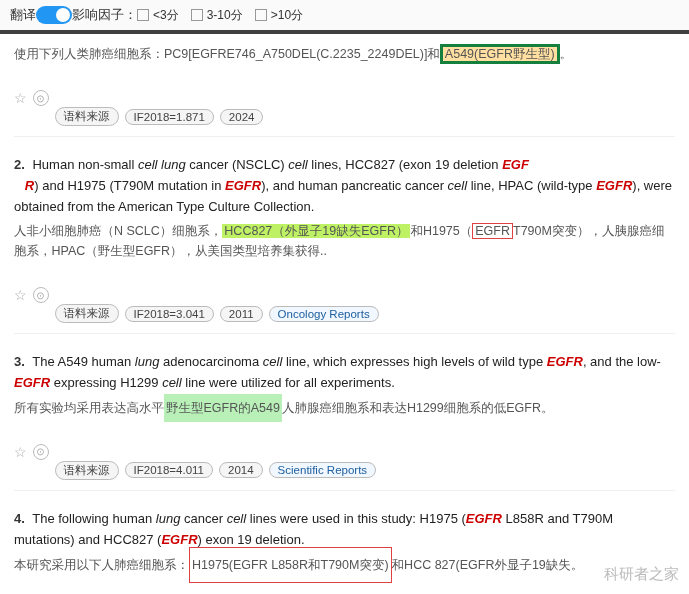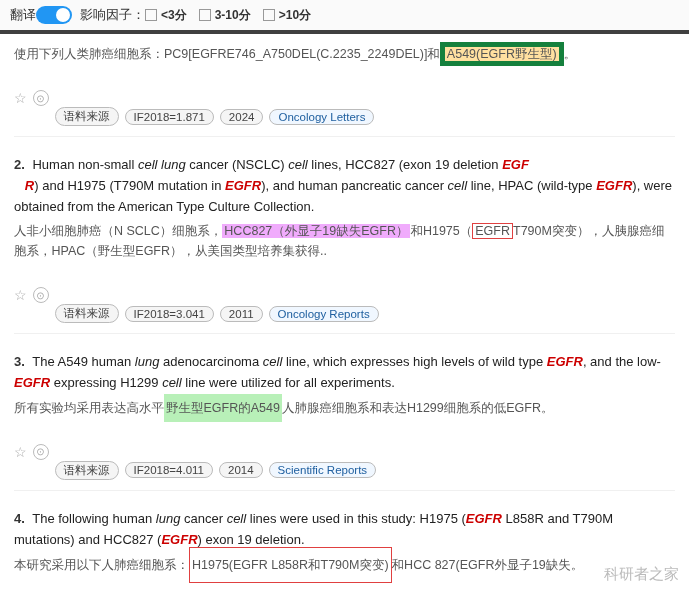--- a/index.html
+++ b/index.html
@@ -40,34 +40,32 @@
       height: 14px;
       background: #fff;
       border-radius: 50%;
       position: absolute;
       right: 2px;
       top: 2px;
     }
     .if-label {
       font-size: 13px;
       color: #333;
-      margin-left: 8px;
     }
     .if-options {
       display: flex;
       gap: 12px;
       align-items: center;
     }
     .if-option {
       display: flex;
       align-items: center;
       gap: 4px;
       font-size: 12px;
       color: #333;
-      font-weight: bold;
     }
     .checkbox {
       width: 12px;
       height: 12px;
       border: 1px solid #999;
       display: inline-block;
     }
 
     
     .results {
@@ -159,39 +157,38 @@
       <span class="checkbox"></span>
       <span>&gt;10分</span>
     </label>
   </div>
 </div>
 
 <div class="results">
 
   <div class="result-item">
     <div class="zh-text">
-      使用下列人类肺癌细胞系：PC9[EGFRE746_A750DEL(C.2235_2249DEL)]和<span style="background:#ffe0a0;border:5px solid #15803d;padding:0 2px;">A549(EGFR野生型)</span>。
+      使用下列人类肺癌细胞系：PC9[EGFRE746_A750DEL(C.2235_2249DEL)]和<span style="background:#ffe0a0;border:3px solid #15803d;padding:0 2px;">A549(EGFR野生型)</span>。
     </div>
     <div class="meta-row">
       <span class="star-icon">☆</span>
       <span class="circle-icon">⊙</span>
       <span class="tag source">语料来源</span>
       <span class="tag if">IF2018=1.871</span>
       <span class="tag year">2024</span>
-      <span class="tag journal">Oncology Letters</span>
     </div>
   </div>
 
   <div class="result-item">
     <div class="en-text">
       <span class="result-num">2.</span>
       Human non-small <span class="italic">cell lung</span> cancer (NSCLC) <span class="italic">cell</span> lines, HCC827 (exon 19 deletion <span class="color-red">EGF<br>&nbsp;&nbsp;&nbsp;R</span>) and H1975 (T790M mutation in <span class="color-red">EGFR</span>), and human pancreatic cancer <span class="italic">cell</span> line, HPAC (wild-type <span class="color-red">EGFR</span>), were obtained from the American Type Culture Collection.
     </div>
     <div class="zh-text">
-      人非小细胞肺癌（N SCLC）细胞系，<span style="background:#f0abfc;padding:0 2px;">HCC827（外显子19缺失EGFR）</span>和H1975（<span style="border:1.5px solid #e04040;padding:0 2px;">EGFR</span>T790M突变），人胰腺癌细胞系，HPAC（野生型EGFR），从美国类型培养集获得..
+      人非小细胞肺癌（N SCLC）细胞系，<span style="background:#bef264;padding:0 2px;">HCC827（外显子19缺失EGFR）</span>和H1975（<span style="border:1.5px solid #e04040;padding:0 2px;">EGFR</span>T790M突变），人胰腺癌细胞系，HPAC（野生型EGFR），从美国类型培养集获得..
     </div>
     <div class="meta-row">
       <span class="star-icon">☆</span>
       <span class="circle-icon">⊙</span>
       <span class="tag source">语料来源</span>
       <span class="tag if">IF2018=3.041</span>
       <span class="tag year">2011</span>
       <span class="tag journal">Oncology Reports</span>
     </div>
   </div>

